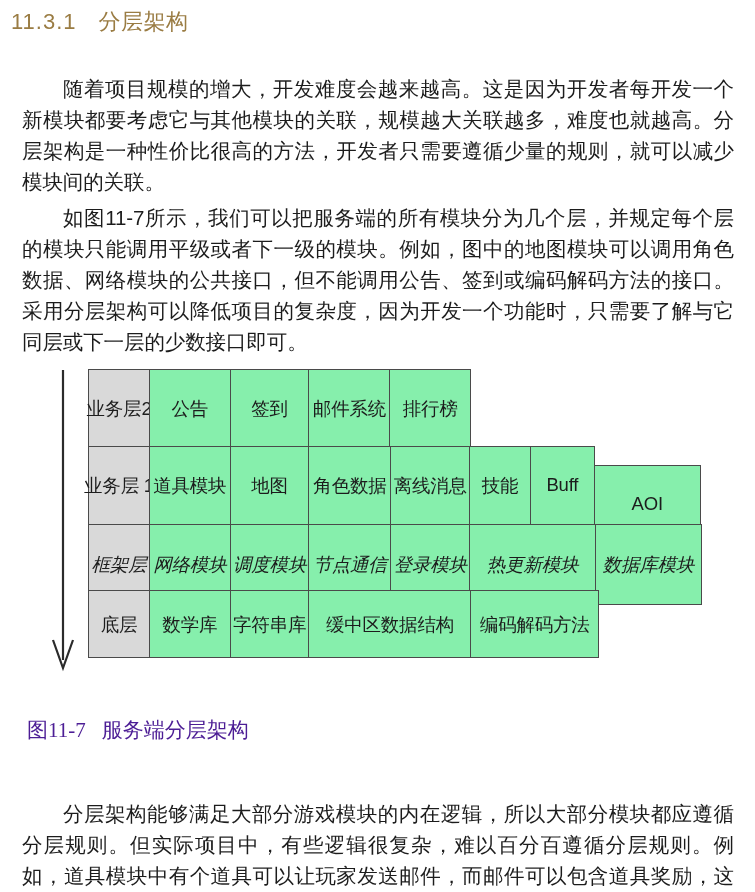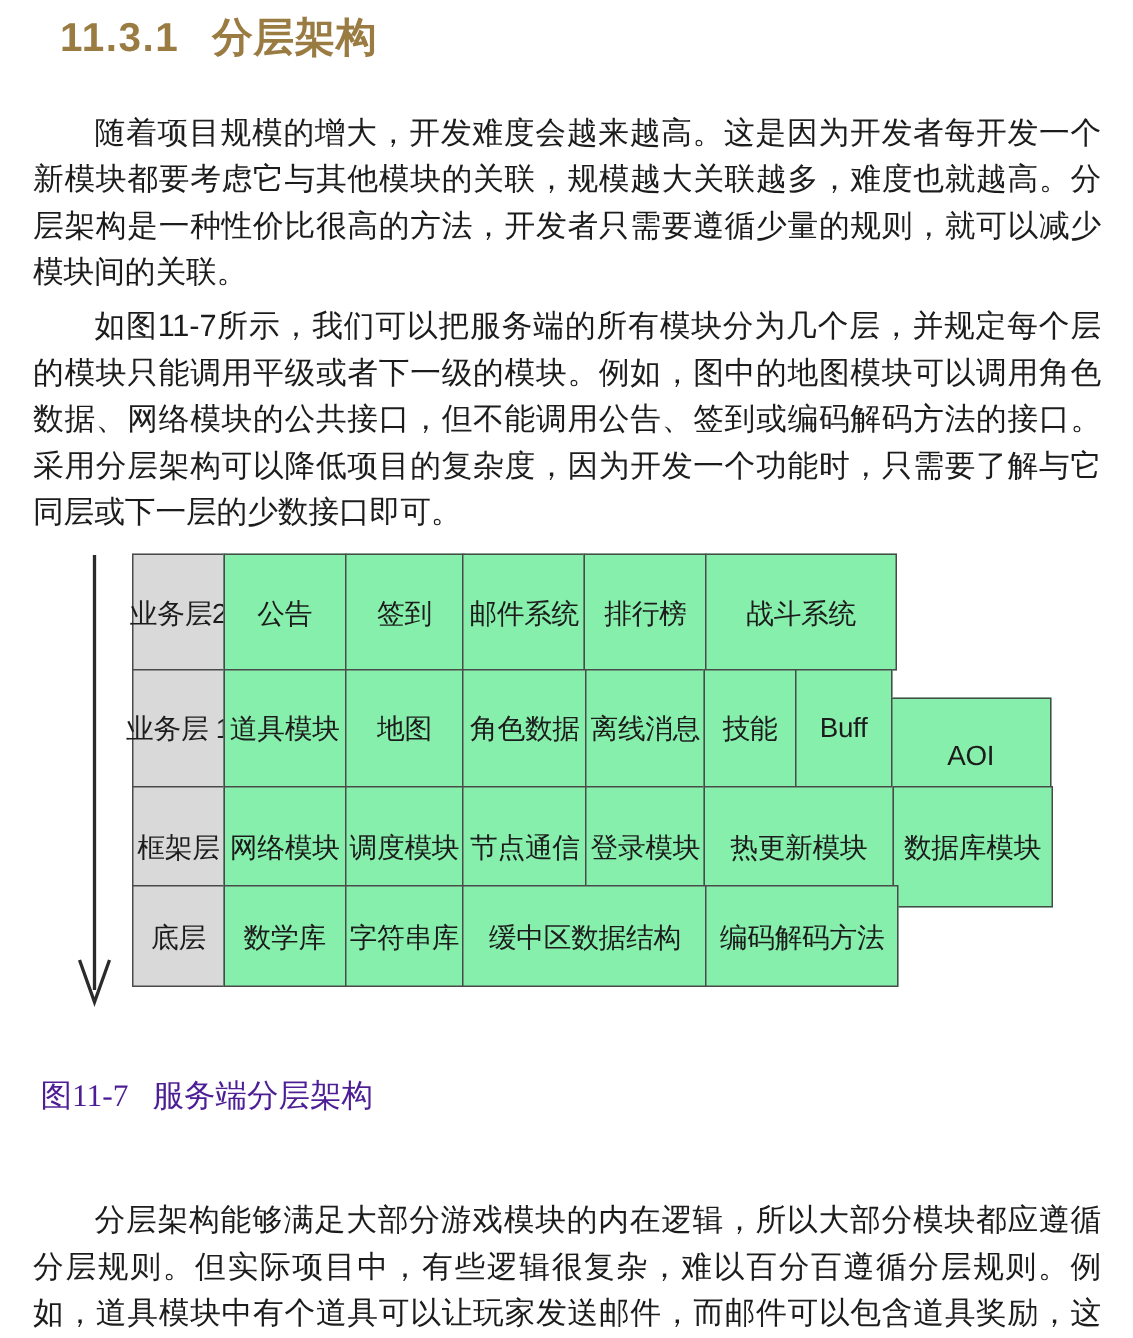--- a/index.html
+++ b/index.html
@@ -12,24 +12,24 @@
     height: 892px;
     position: relative;
     overflow: hidden;
     font-family: "Liberation Sans", "DejaVu Sans", sans-serif;
     color: #1a1a1a;
   }
 
   
   .section-heading {
     position: absolute;
-    left: 40px;
+    left: 11px;
     top: 9px;
-    font-size: 27px;
-    font-weight: 700;
+    font-size: 22px;
+    font-weight: 400;
     color: #9a7c43;
     letter-spacing: 0.5px;
     white-space: nowrap;
     line-height: 1.2;
   }
   .section-heading .num {
     letter-spacing: 1px;
   }
   .section-heading .gap {
     display: inline-block;
@@ -137,33 +137,32 @@
     <polyline points="5,272 15,300 25,272" fill="none" stroke="#2b2b2b" stroke-width="2.2"></polyline>
   </svg>
 
   <div class="diagram" id="diagram-grid">
       <div class="drow" style="top: 0px; height: 78px;">
         <div class="dcell layer-label" style="width: 62px; height: 78px;">业务层2</div>
         <div class="dcell" style="width: 82px; height: 78px;">公告</div>
         <div class="dcell" style="width: 80px; height: 78px;">签到</div>
         <div class="dcell" style="width: 82px; height: 78px;">邮件系统</div>
         <div class="dcell" style="width: 82px; height: 78px;">排行榜</div>
-        <div class="dcell" style="width: 128px; height: 78px;">战斗系统</div>
       </div>
       <div class="drow" style="top: 76.8px; height: 79px;">
         <div class="dcell layer-label" style="width: 62px; height: 79px;">业务层 1</div>
         <div class="dcell" style="width: 82px; height: 79px;">道具模块</div>
         <div class="dcell" style="width: 80px; height: 79px;">地图</div>
         <div class="dcell" style="width: 83px; height: 79px;">角色数据</div>
         <div class="dcell" style="width: 80px; height: 79px;">离线消息</div>
         <div class="dcell" style="width: 62px; height: 79px;">技能</div>
         <div class="dcell" style="width: 65px; height: 79px;">Buff</div>
         <div class="dcell" style="width: 107px; height: 79px; margin-top: 19px;">AOI</div>
       </div>
-      <div class="drow" style="top: 154.6px; height: 81px;">
+      <div class="drow" style="top: 154.6px; height: 81px; font-style: italic;">
         <div class="dcell layer-label" style="width: 62px; height: 81px;">框架层</div>
         <div class="dcell" style="width: 82px; height: 81px;">网络模块</div>
         <div class="dcell" style="width: 80px; height: 81px;">调度模块</div>
         <div class="dcell" style="width: 83px; height: 81px;">节点通信</div>
         <div class="dcell" style="width: 80px; height: 81px;">登录模块</div>
         <div class="dcell" style="width: 127px; height: 81px;">热更新模块</div>
         <div class="dcell" style="width: 107px; height: 81px;">数据库模块</div>
       </div>
       <div class="drow" style="top: 221px; height: 68px;">
         <div class="dcell layer-label" style="width: 62px; height: 68px;">底层</div>

